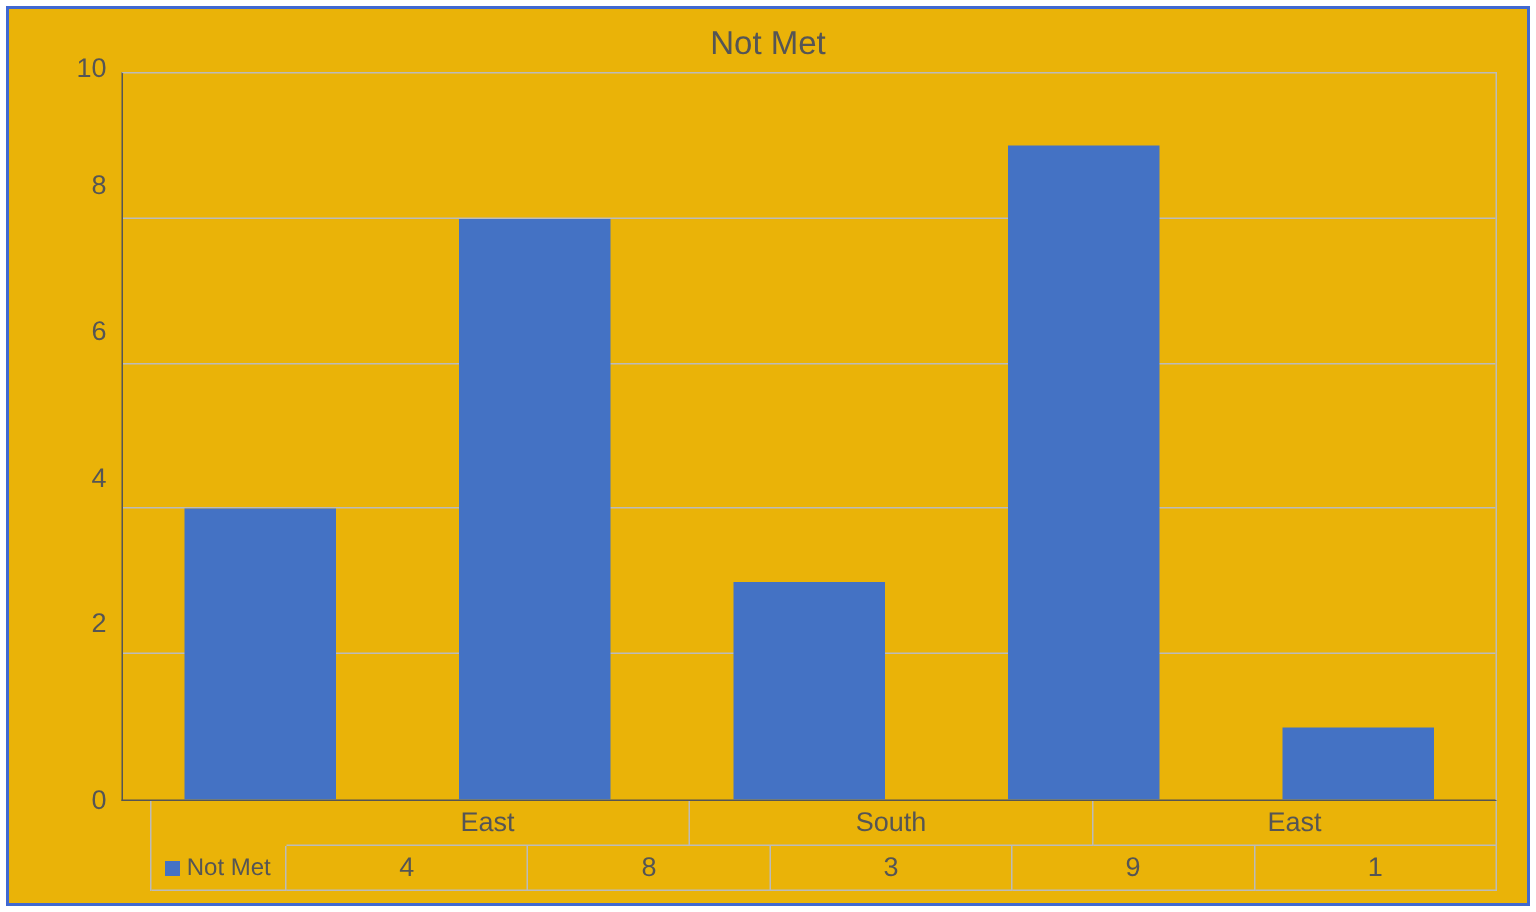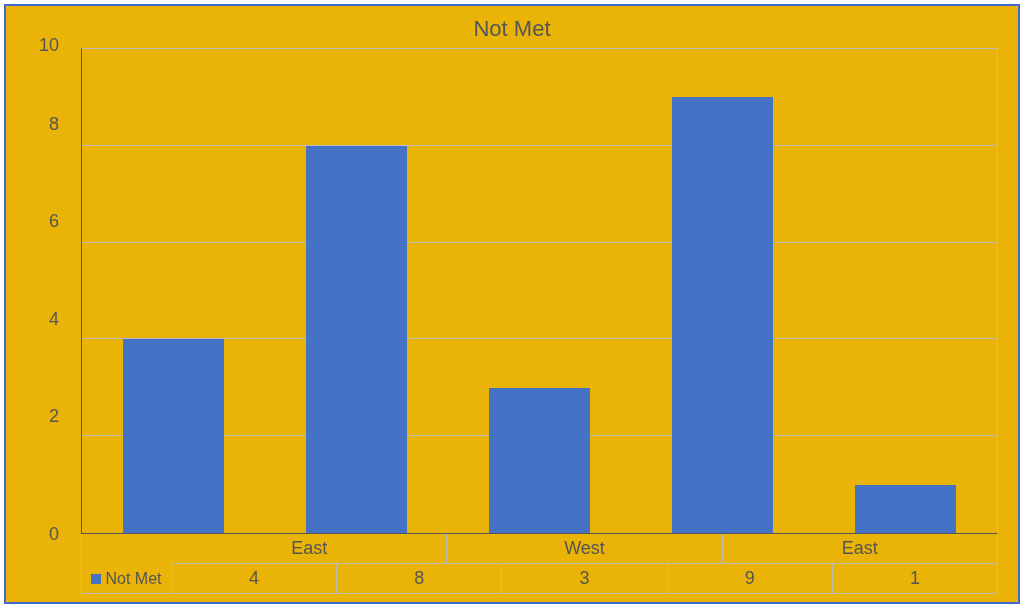--- a/index.html
+++ b/index.html
@@ -29,21 +29,21 @@
       flex: 1;
       display: flex;
       position: relative;
     }
     .y-axis {
       width: 55px;
       position: relative;
     }
     .y-tick {
       position: absolute;
-      right: 22px;
+      right: 10px;
       font-size: 18px;
       color: #555;
       transform: translateY(-50%);
     }
     .plot-area {
       flex: 1;
       position: relative;
       border-top: 1px solid #bbb;
       border-right: 1px solid #bbb;
       border-bottom: 1px solid #555;
@@ -64,21 +64,21 @@
       flex: 1;
       display: flex;
       justify-content: center;
       align-items: flex-end;
     }
     .bar {
       width: 55%;
       background: #4472c4;
     }
     .x-section {
-      margin-left: 55px;
+      margin-left: 74px;
       display: flex;
       flex-direction: column;
     }
     .x-row {
       display: flex;
       border-left: 1px solid #bbb;
     }
     .x-row.categories {
       border-top: none;
     }
@@ -155,21 +155,21 @@
             <div class="bar" style="height: 10%;"></div>
           </div>
       </div>
     </div>
   </div>
   <div class="x-section">
     <div class="x-row categories">
       <div class="spacer-cell"></div>
       <div class="x-cells">
         <div class="x-cell">East</div>
-        <div class="x-cell">West</div>
+        <div class="x-cell">South</div>
         <div class="x-cell">East</div>
       </div>
     </div>
     <div class="x-row">
       <div class="legend-cell">
         <span class="legend-swatch"></span>
         <span>Not Met</span>
       </div>
       <div class="x-cells">
         <div class="x-cell">4</div>

